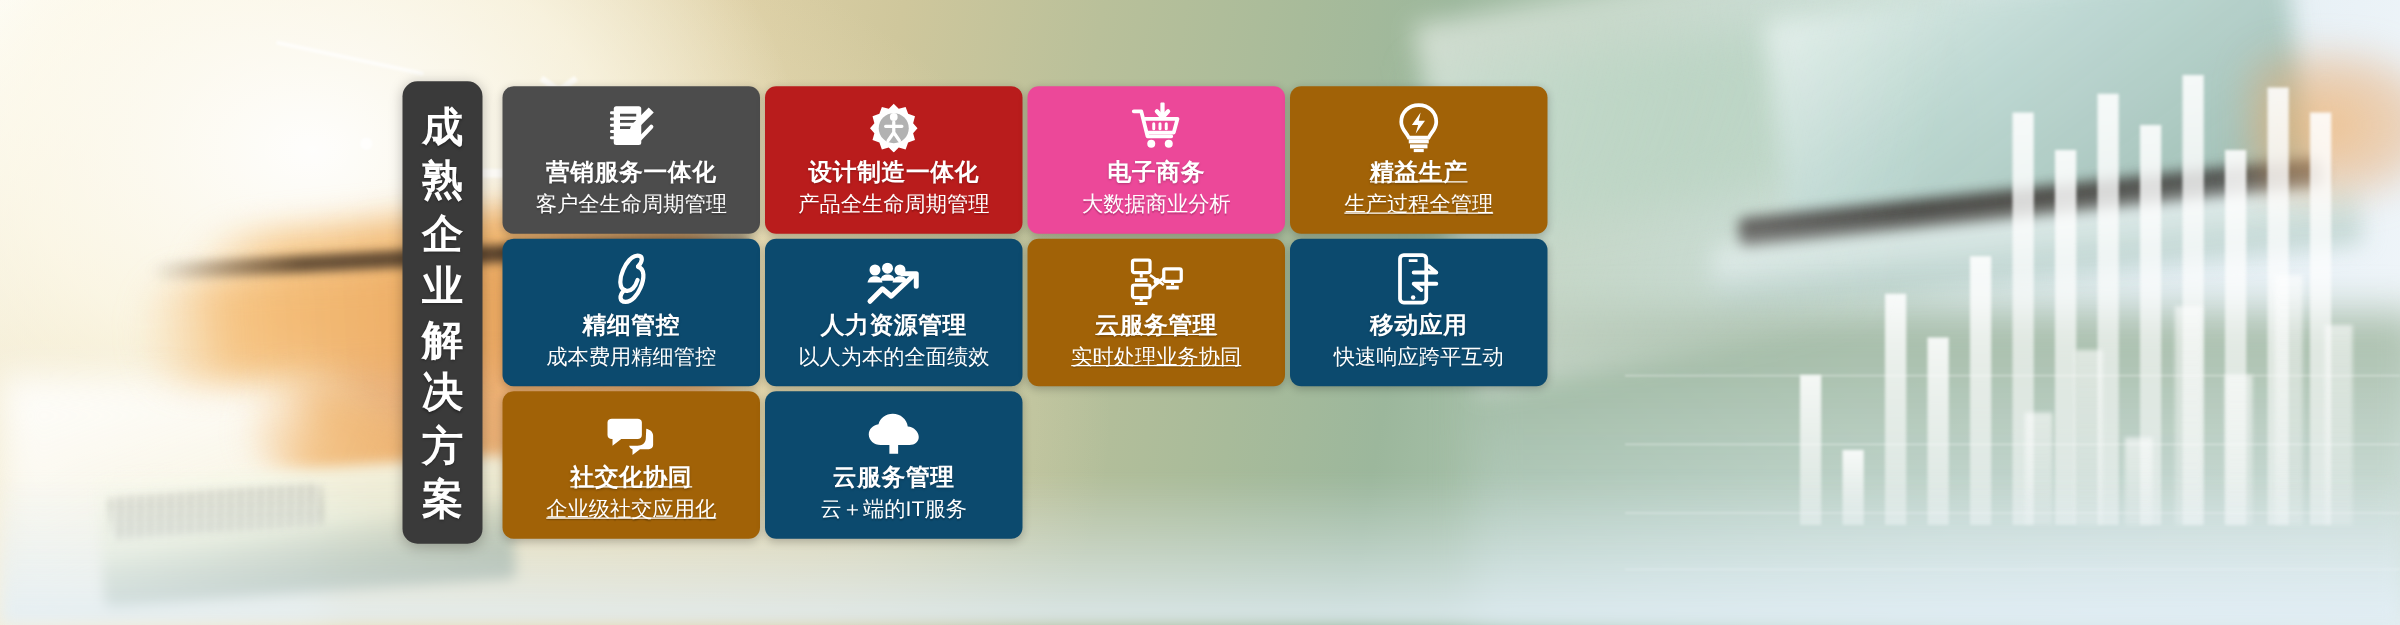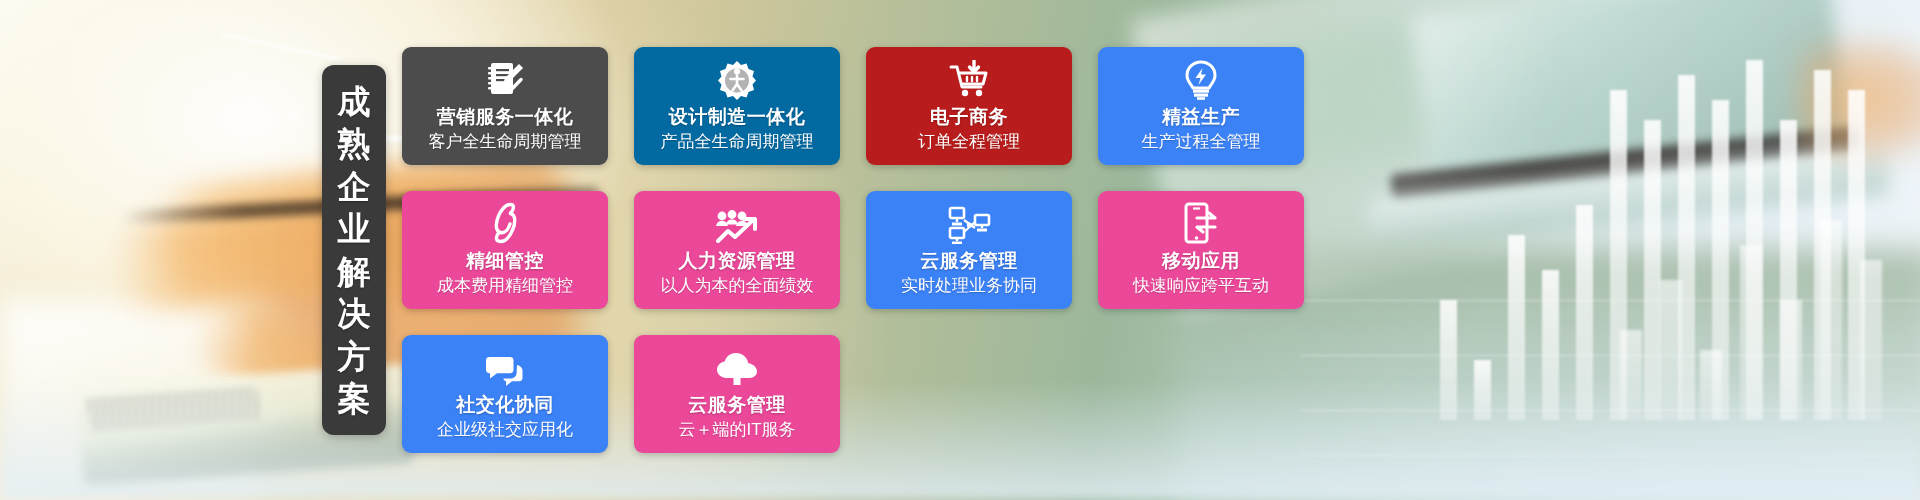--- a/index.html
+++ b/index.html
@@ -162,21 +162,21 @@
   .title-bar span {
     color:#fff; font-size:33px; font-weight:bold; line-height:1;
     letter-spacing:0; text-shadow:0 1px 2px rgba(0,0,0,.35);
   }
 
   .grid {
     margin-left:16px;
     display:grid;
     grid-template-columns:repeat(4, 206px);
     grid-template-rows:repeat(3, 118px);
-    gap:26px;
+    gap:4px;
   }
 
   .card {
     border-radius:9px;
     display:flex; flex-direction:column;
     align-items:center; justify-content:center;
     color:#fff;
     box-shadow:0 2px 7px rgba(0,0,0,.22);
     padding:6px 4px 8px;
     position:relative;
@@ -189,24 +189,24 @@
   .card .ttl {
     font-size:19px; font-weight:bold; letter-spacing:.5px;
     line-height:1.1; white-space:nowrap;
     text-shadow:0 1px 2px rgba(0,0,0,.25);
   }
   .card .sub {
     font-size:17px; margin-top:5px; line-height:1.1;
     white-space:nowrap; text-shadow:0 1px 1px rgba(0,0,0,.2);
   }
   .c-dark  { background:#4c4c4c; }
-  .c-gray  { background:#0369a1; }
-  .c-gray2 { background:#b91c1c; }
-  .c-gray3 { background:#3b82f6; }
-  .c-red   { background:#ec4899; }
+  .c-gray  { background:#b91c1c; }
+  .c-gray2 { background:#ec4899; }
+  .c-gray3 { background:#a16207;text-decoration:underline; }
+  .c-red   { background:#0c4a6e; }
 </style>
 </head>
 <body>
 
 <div id="bg">
   <div class="bg-layer bg-base"></div>
   <div class="paper-left"></div>
   <div class="palm"></div>
   <div class="hand1"></div>
   <div class="hand2"></div>
@@ -317,21 +317,21 @@
           <path d="M3 7 H9 L14 27 H33"></path>
           <path d="M12 13 H38 L35 24 H14"></path>
           <circle cx="17" cy="33" r="3.2" fill="#fff" stroke="none"></circle>
           <circle cx="31" cy="33" r="3.2" fill="#fff" stroke="none"></circle>
           <path d="M26 1 V11" stroke-width="3.4"></path>
           <path d="M21.5 7 L26 12 L30.5 7" stroke-width="3.4"></path>
           <path d="M19 17 V21 M24 17 V21 M29 17 V21" stroke-width="2.4"></path>
         </svg>
       </span>
       <div class="ttl">电子商务</div>
-      <div class="sub">订单全程管理</div>
+      <div class="sub">大数据商业分析</div>
     </div>
 
 
     <div class="card c-gray3">
       <span class="ico">
         <svg width="34" height="40" viewBox="0 0 34 40" fill="none">
           <path d="M17 2 C9 2 3 8 3 15.5 C3 21 7 24 9 28 H25 C27 24 31 21 31 15.5 C31 8 25 2 17 2 Z" stroke="#fff" stroke-width="3"></path>
           <path d="M18.5 8 L11.5 18 H16.5 L14.5 25 L22 14.5 H17 Z" fill="#fff"></path>
           <rect x="9" y="29.5" width="16" height="3.2" fill="#fff"></rect>
           <rect x="10" y="33.5" width="14" height="3.2" fill="#fff"></rect>

